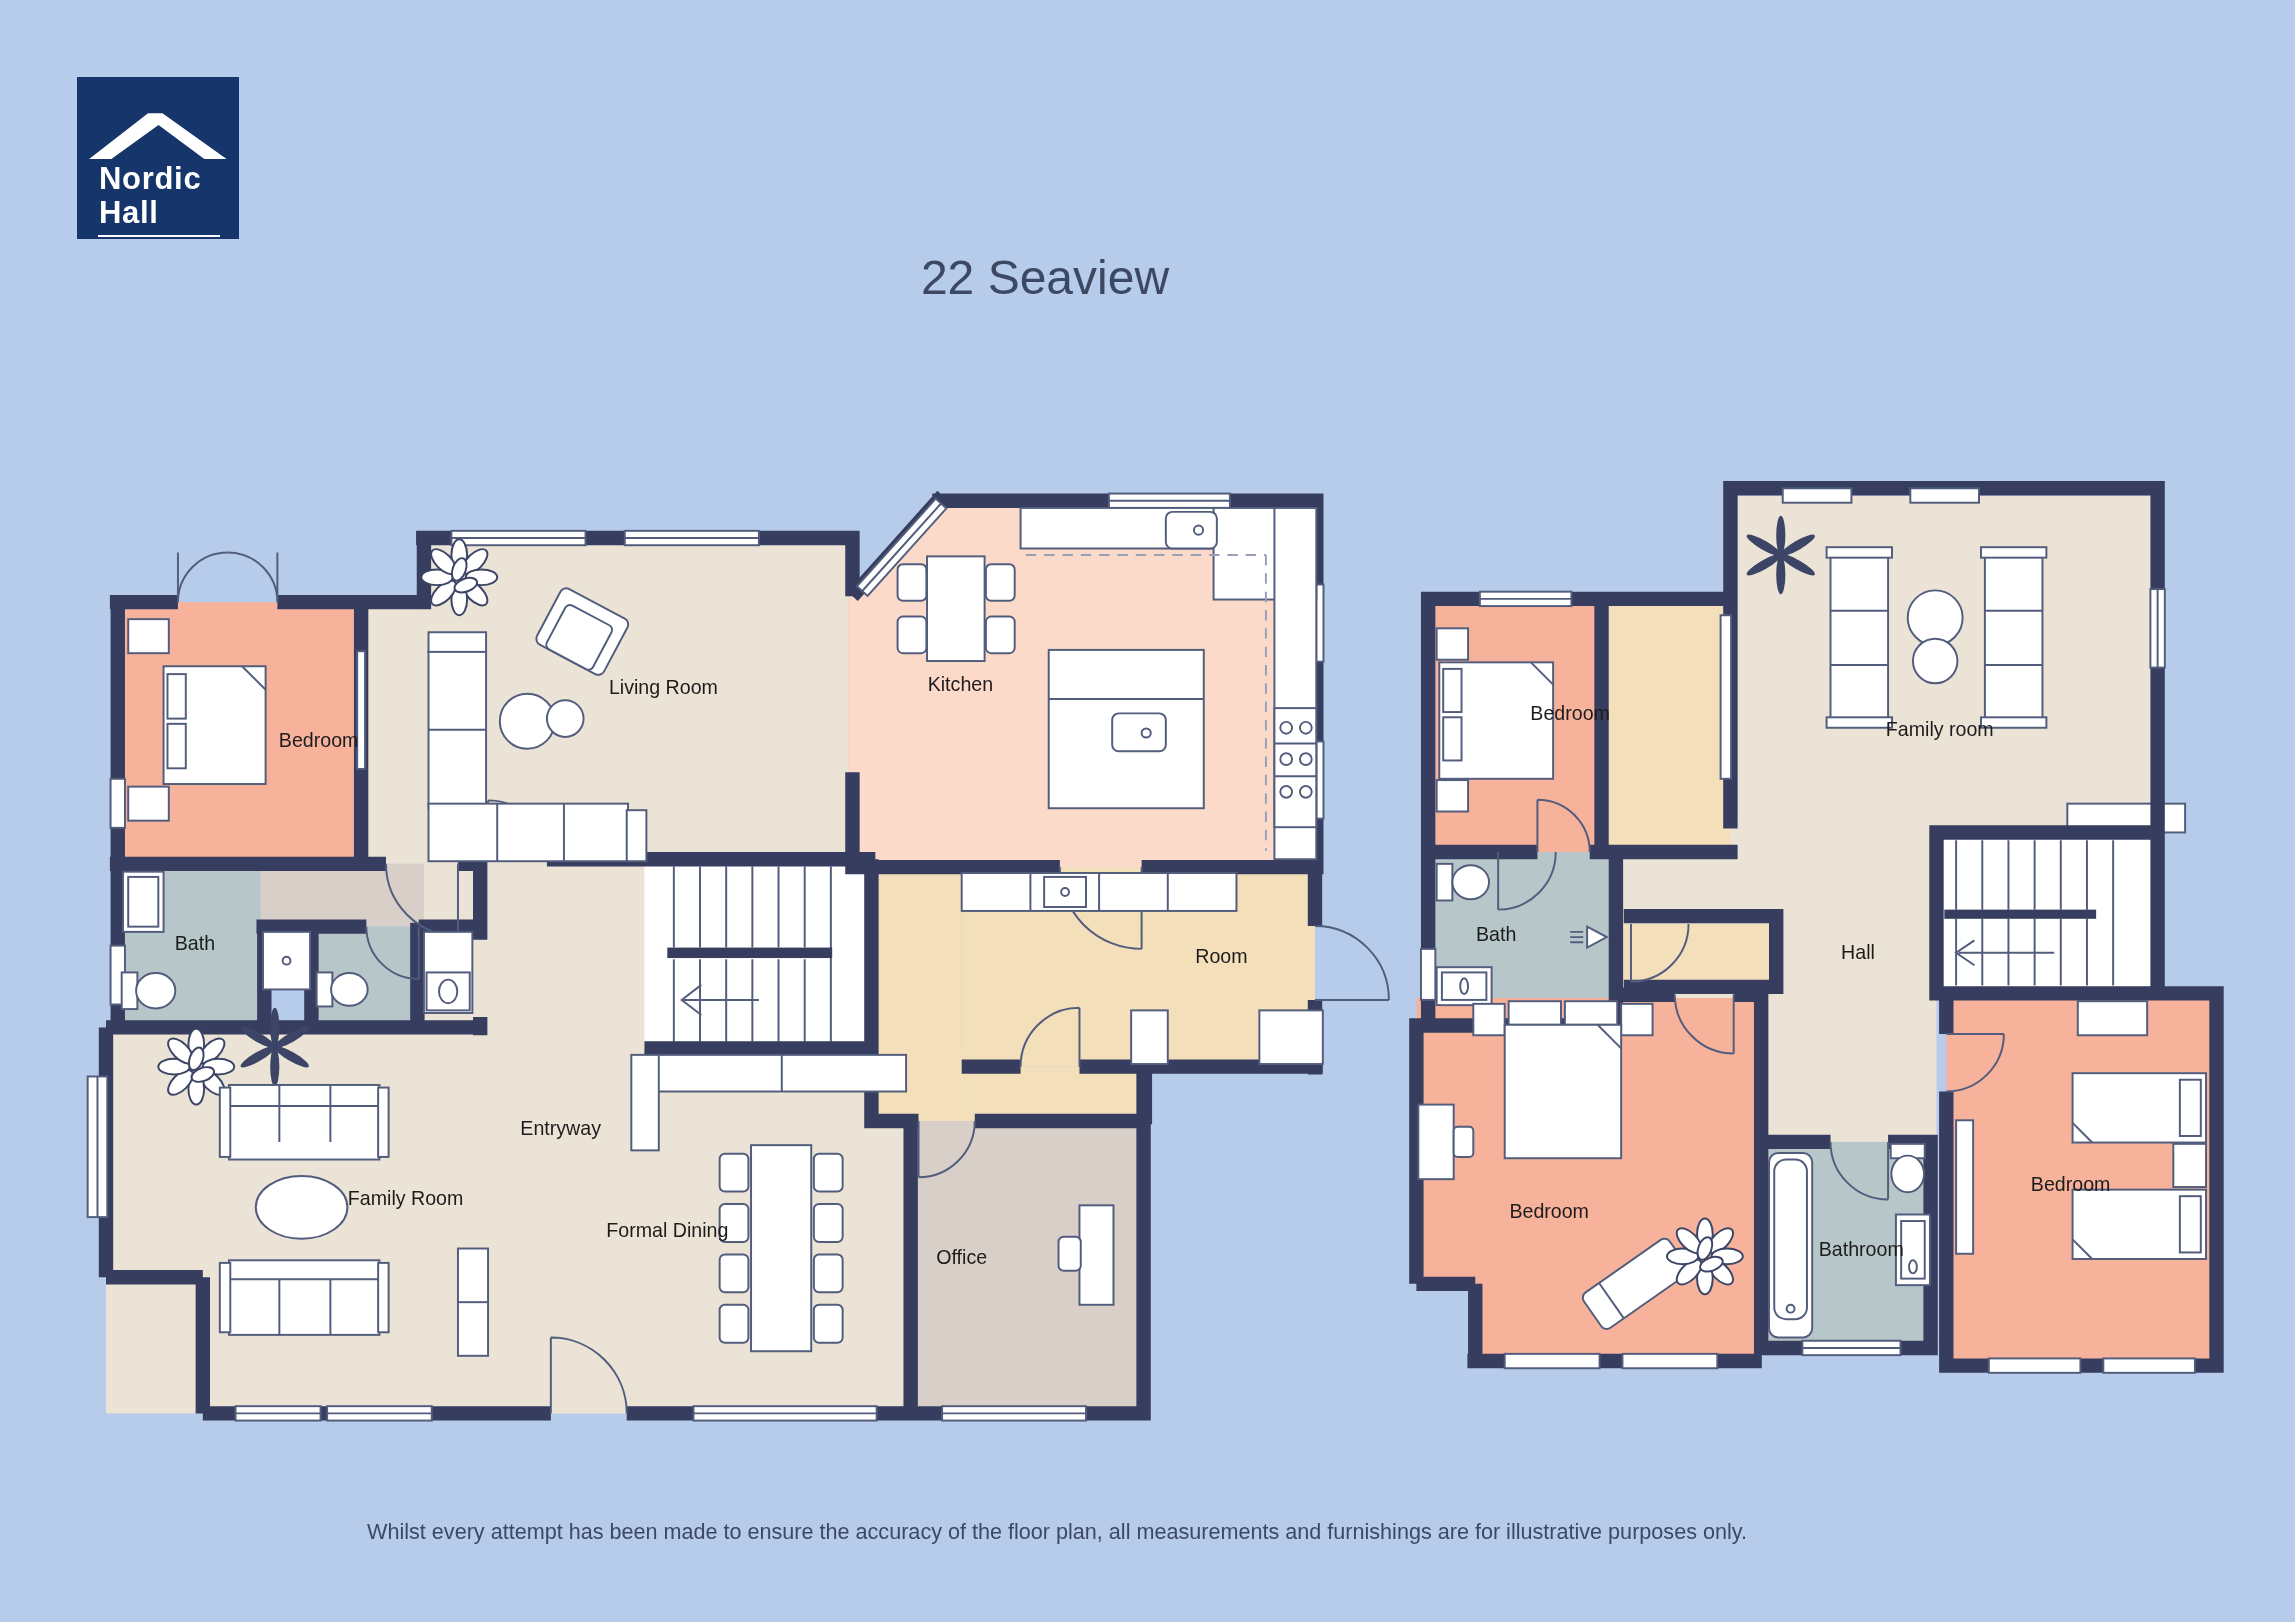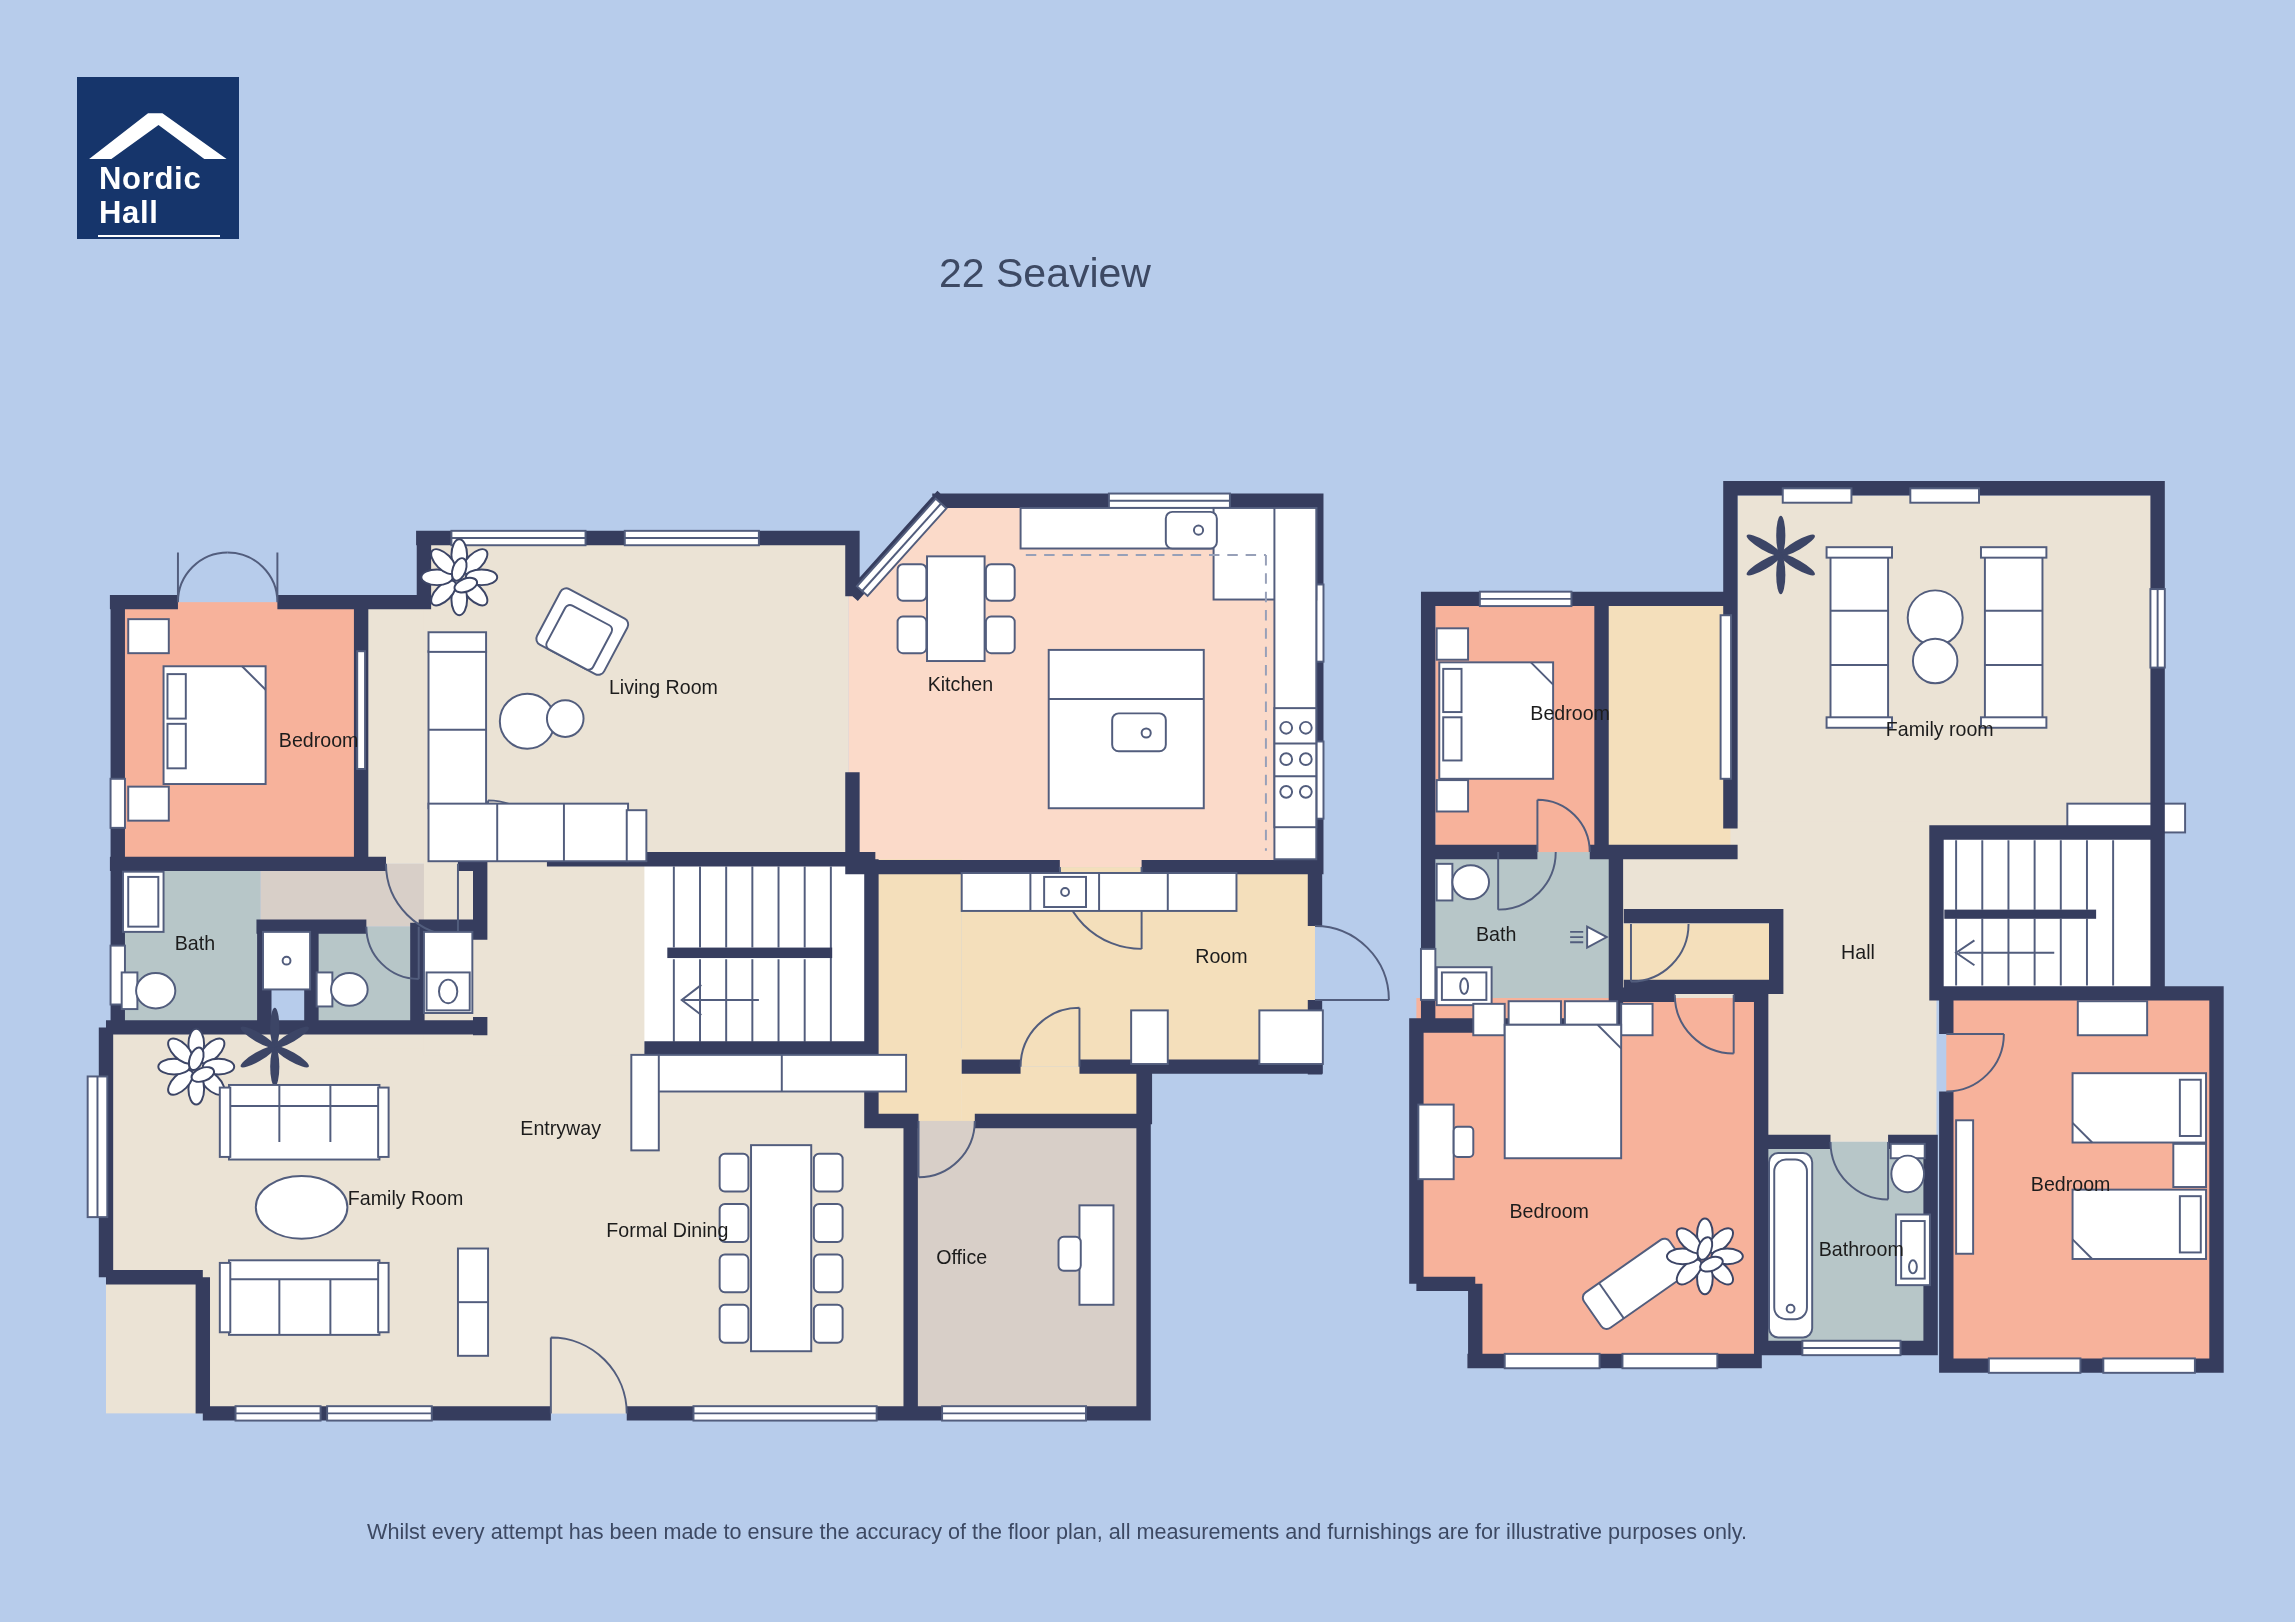--- a/index.html
+++ b/index.html
@@ -6,21 +6,21 @@
     background:var(--bg,#b7cceb);font-family:"Liberation Sans",sans-serif;}
   #page{position:absolute;inset:0;width:2090px;height:1623px;background:var(--bg,#b7cceb);}
   
   #logo{position:absolute;left:77px;top:77px;width:162px;height:162px;background:var(--logoBg,#16356b);}
   #logo .rooficon{position:absolute;left:7.9px;top:14.4px;width:147px;height:72px;}
   #logo .l1{position:absolute;left:22px;top:86px;color:#fff;font-weight:bold;font-size:31px;line-height:31px;letter-spacing:0.7px;}
   #logo .l2{position:absolute;left:22px;top:120px;color:#fff;font-weight:bold;font-size:31px;line-height:31px;letter-spacing:0.7px;}
   #logo .rule{position:absolute;left:21px;top:158px;width:122px;height:2px;background:#fff;}
   
   #title{position:absolute;left:0;right:0;top:250px;text-align:center;
-    font-size:41px;color:var(--text,#3d4963);}
+    font-size:48px;color:var(--text,#3d4963);}
   #disclaimer{position:absolute;left:0;right:0;top:1519px;text-align:center;
     font-size:21.6px;color:var(--text,#3d4963);padding-left:24px;}
   
   .wall{stroke:var(--wall,#363d5e);stroke-width:22;fill:none;}
   .wallfill{fill:var(--wall,#363d5e);stroke:none;}
   .furn{fill:#fff;stroke:var(--furn,#525d7d);stroke-width:3;}
   .fline{stroke:var(--furn,#525d7d);stroke-width:3;fill:none;}
   .win{fill:#fff;stroke:var(--furn,#525d7d);stroke-width:3;}
   .door{stroke:var(--furn,#525d7d);stroke-width:3;fill:none;}
   .dash{stroke:#97a0b8;stroke-width:3;fill:none;stroke-dasharray:16 12;}

